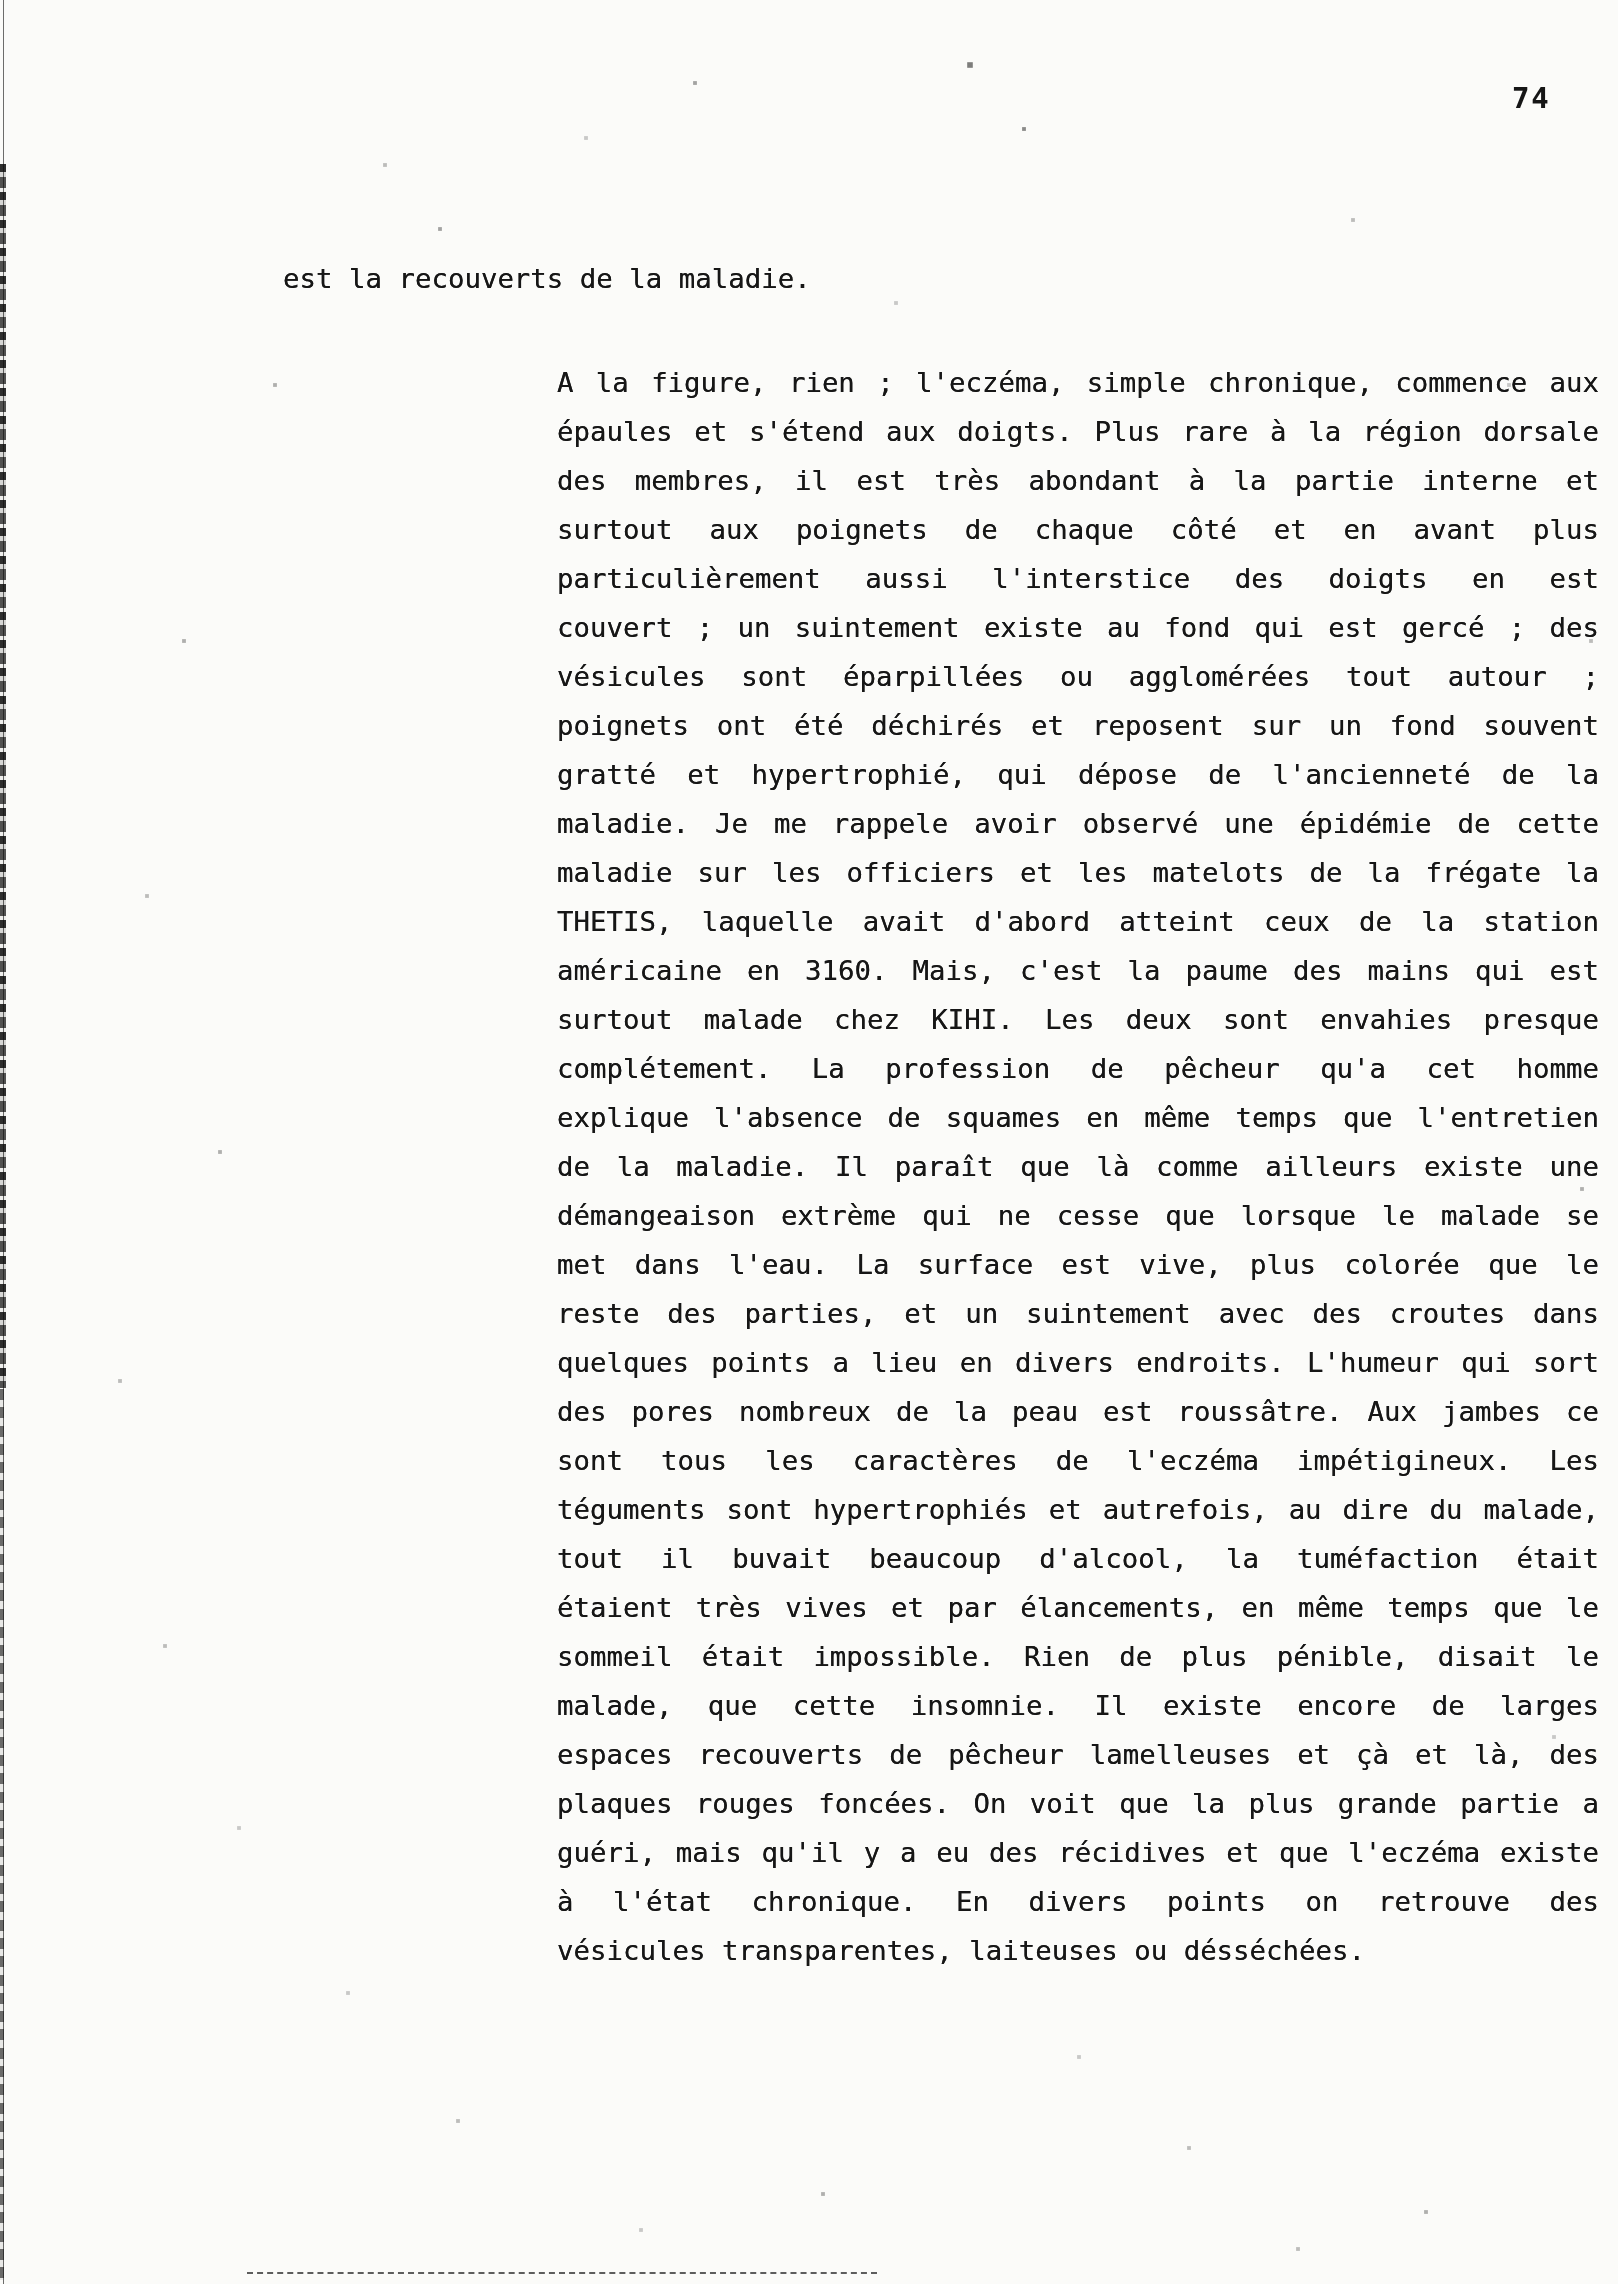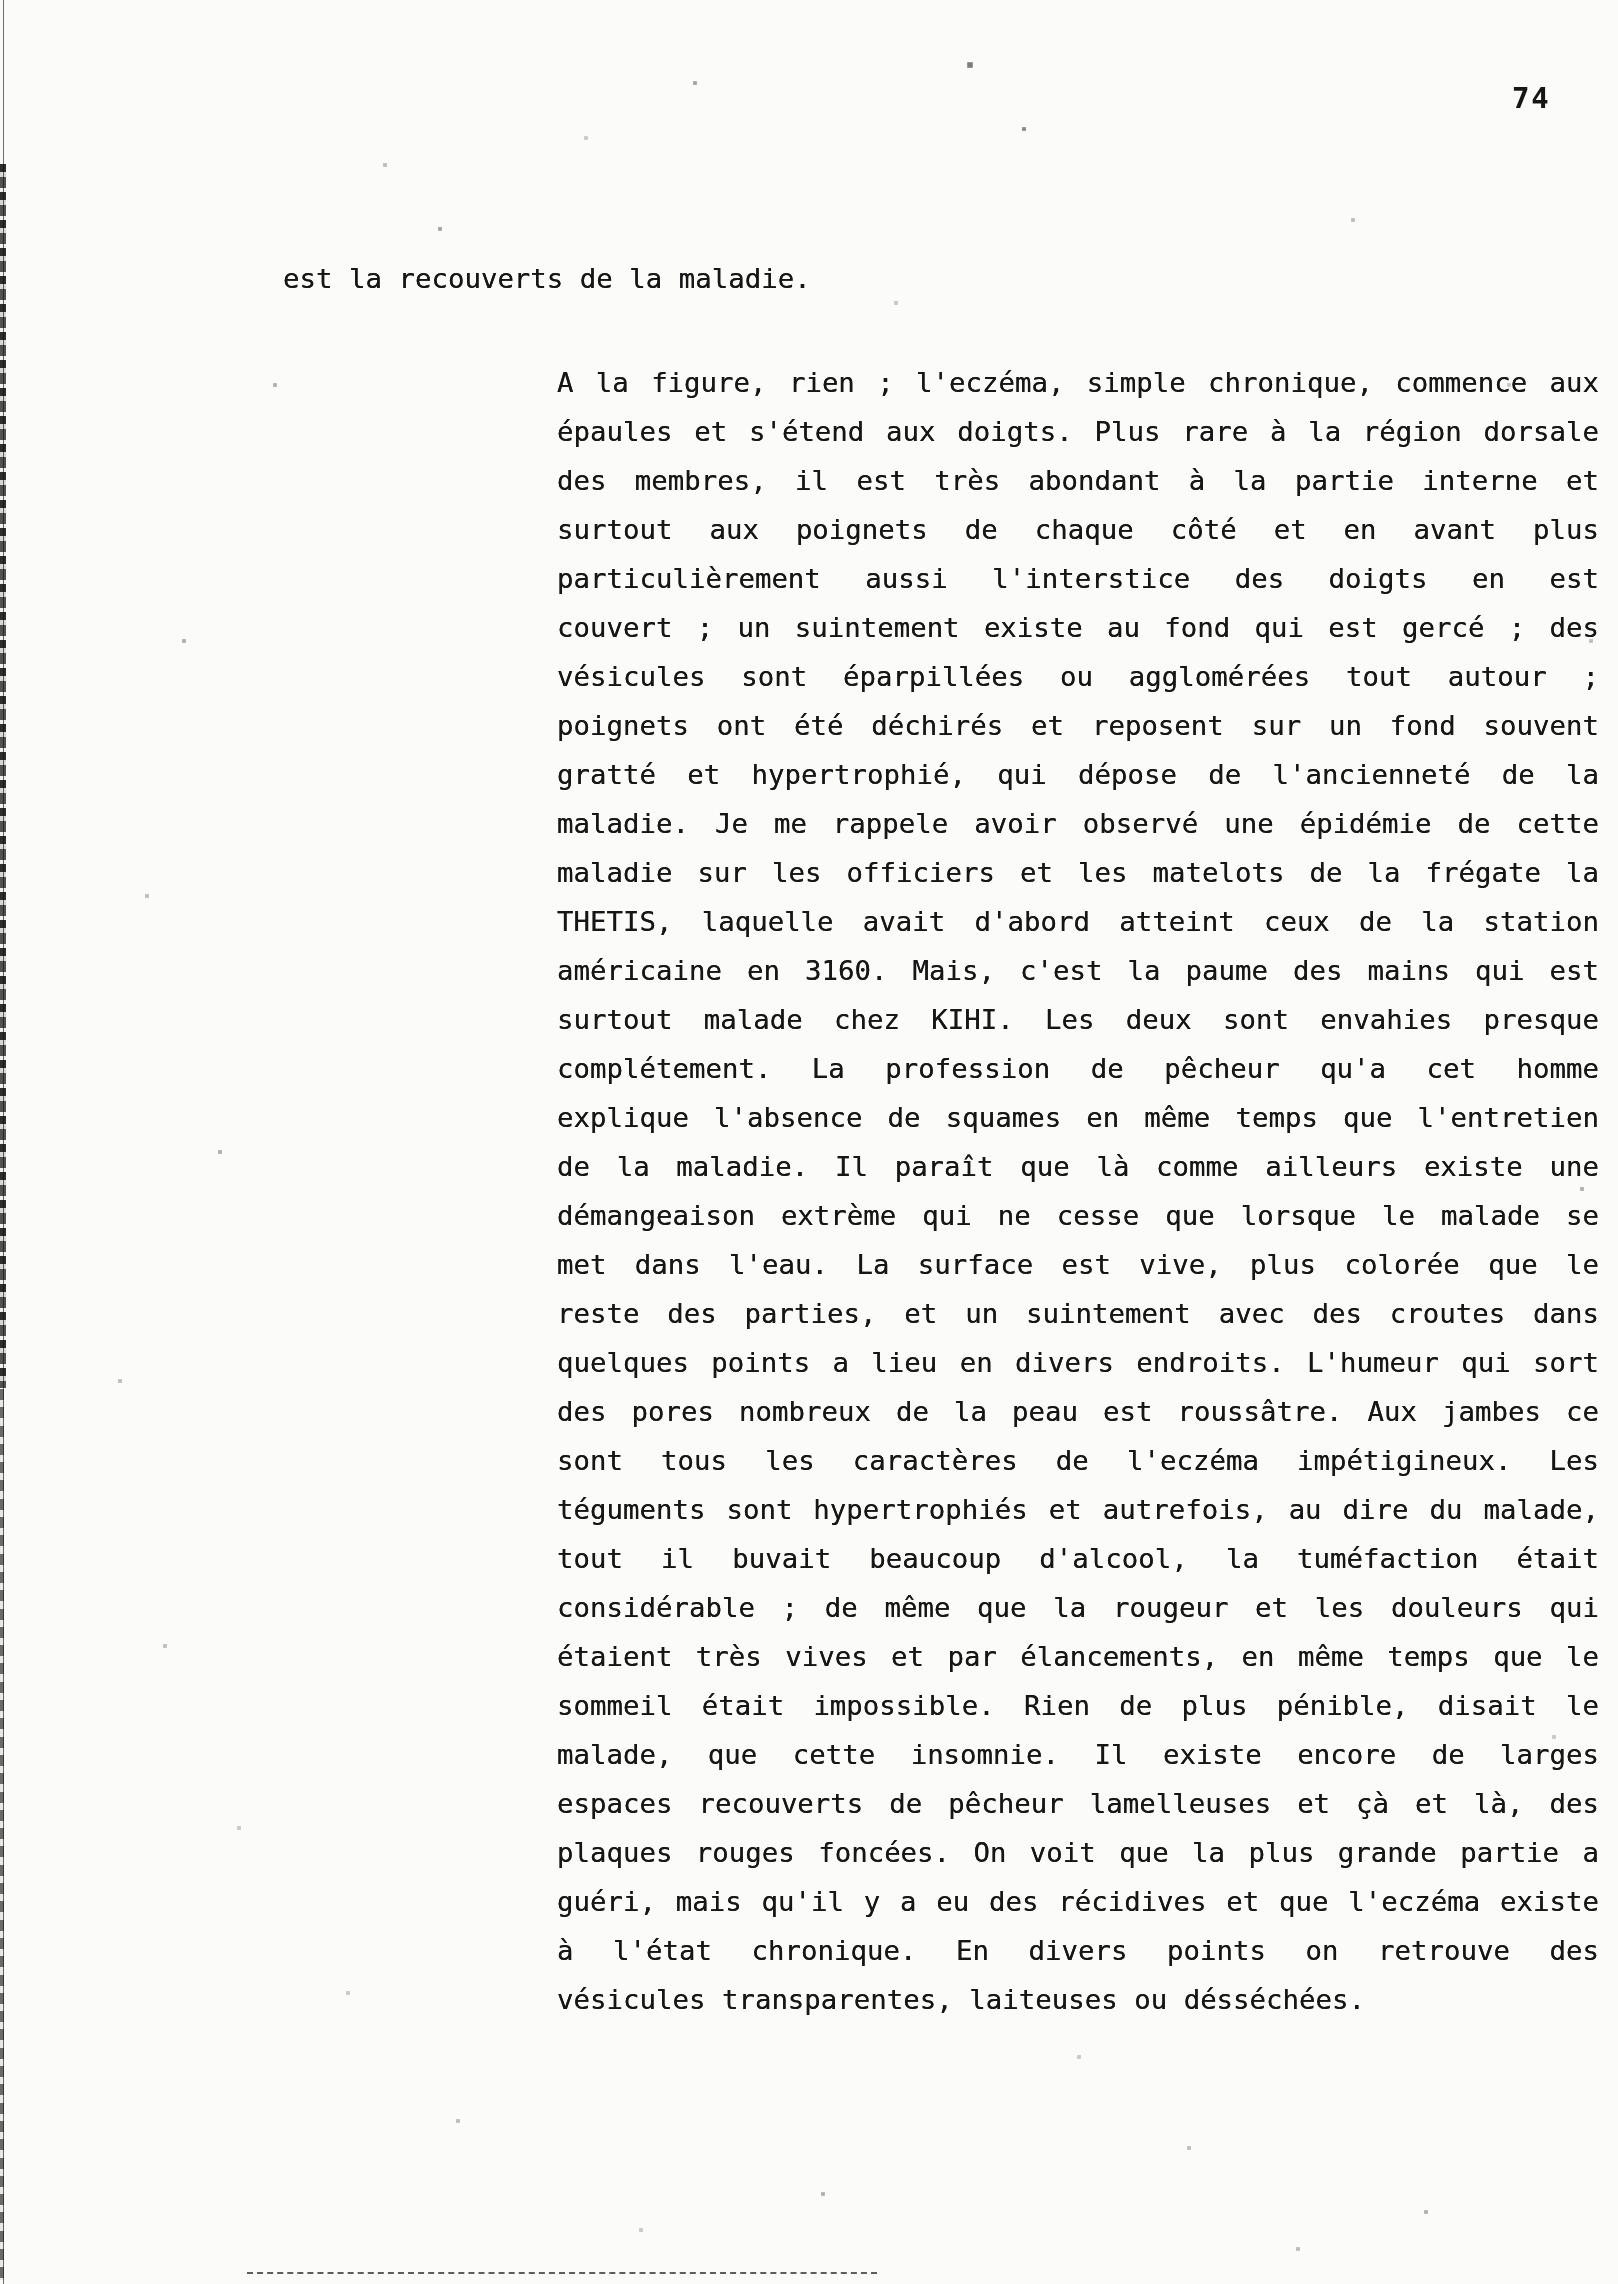--- a/index.html
+++ b/index.html
@@ -144,21 +144,20 @@
       <div class="line">explique l'absence de squames en même temps que l'entretien</div>
       <div class="line">de la maladie. Il paraît que là comme ailleurs existe une</div>
       <div class="line">démangeaison extrème qui ne cesse que lorsque le malade se</div>
       <div class="line">met dans l'eau. La surface est vive, plus colorée que le</div>
       <div class="line">reste des parties, et un suintement avec des croutes dans</div>
       <div class="line">quelques points a lieu en divers endroits. L'humeur qui sort</div>
       <div class="line">des pores nombreux de la peau est roussâtre. Aux jambes ce</div>
       <div class="line">sont tous les caractères de l'eczéma impétigineux. Les</div>
       <div class="line">téguments sont hypertrophiés et autrefois, au dire du malade,</div>
       <div class="line">tout il buvait beaucoup d'alcool, la tuméfaction était</div>
-      <div class="line">considérable ; de même que la rougeur et les douleurs qui</div>
       <div class="line">étaient très vives et par élancements, en même temps que le</div>
       <div class="line">sommeil était impossible. Rien de plus pénible, disait le</div>
       <div class="line">malade, que cette insomnie. Il existe encore de larges</div>
       <div class="line">espaces recouverts de pêcheur lamelleuses et çà et là, des</div>
       <div class="line">plaques rouges foncées. On voit que la plus grande partie a</div>
       <div class="line">guéri, mais qu'il y a eu des récidives et que l'eczéma existe</div>
       <div class="line">à l'état chronique. En divers points on retrouve des</div>
       <div class="line last">vésicules transparentes, laiteuses ou désséchées.</div>
     </div>
 </div>

